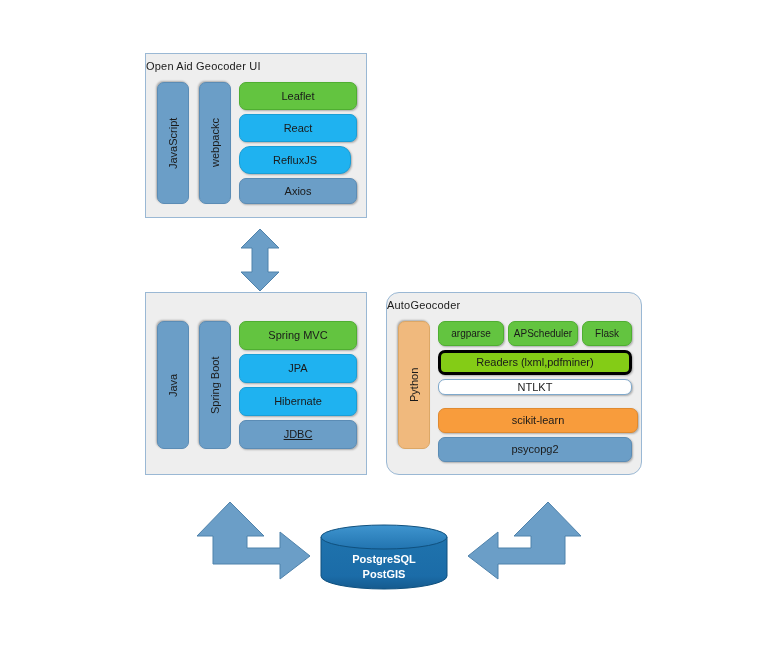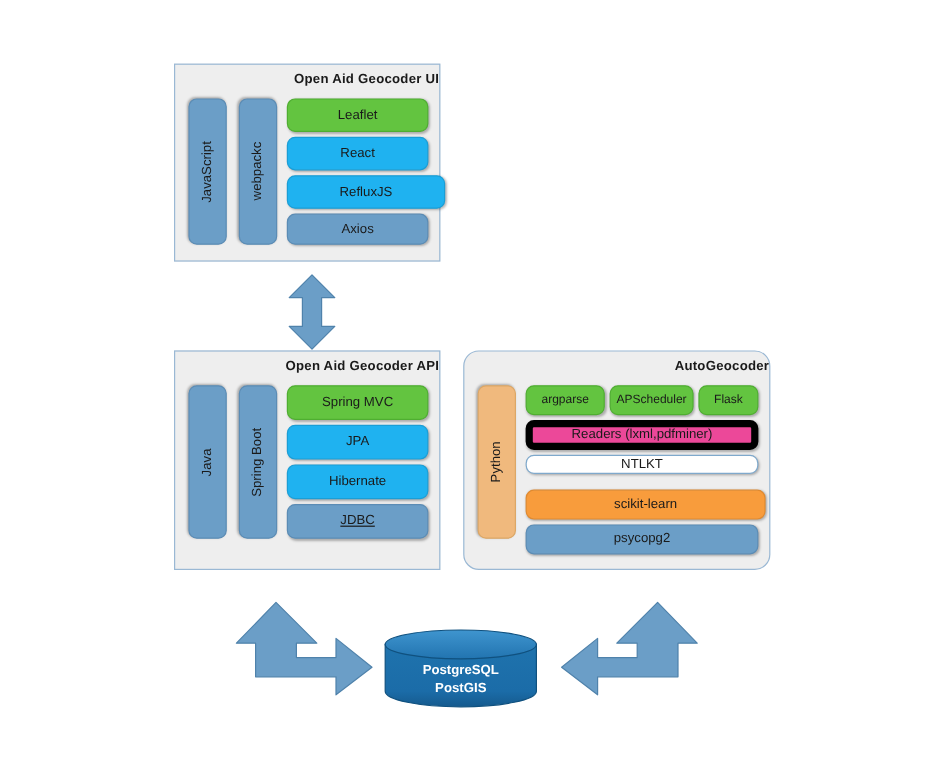--- a/index.html
+++ b/index.html
@@ -23,23 +23,23 @@
     position: absolute;
     background: #eeeeee;
     border: 1px solid #9ab8d4;
     box-sizing: border-box;
   }
   .panel-title {
     position: absolute;
     left: 0;
     right: 0;
     top: 6px;
-    text-align: right;
+    text-align: left;
     font-size: 11px;
-    font-weight: bold;
+    font-weight: normal;
     color: #1a1a1a;
     letter-spacing: 0.2px;
   }
 
   
   .blk {
     position: absolute;
     box-sizing: border-box;
     border-radius: 7px;
     display: flex;
@@ -52,21 +52,21 @@
     box-shadow: 1px 1px 2px rgba(0,0,0,0.28);
   }
   .blk.vert {
     writing-mode: vertical-rl;
     transform: rotate(180deg);
   }
   .c-steel { background: #6b9ec7; border: 1px solid #5b8cb5; }
   .c-green { background: #63c440; border: 1px solid #4fae31; }
   .c-blue  { background: #1fb2f0; border: 1px solid #1a9ed6; }
   .c-tan   { background: #f0b97d; border: 1px solid #dca766; }
-  .c-yellow{ background: #ec4899; border: 6px solid #000000; text-align: center; }
+  .c-yellow{ background: #84cc16; border: 3px solid #000000; text-align: center; }
   .c-white { background: #ffffff; border: 1px solid #7fa9cc; }
   .c-orange{ background: #f89c3c; border: 1px solid #e08a30; }
 
   
   .arrow {
     position: absolute;
   }
   .arrow svg { display: block; overflow: visible; }
 
   
@@ -92,32 +92,31 @@
 
   <div class="panel" style="left:145px; top:53px; width:222px; height:165px;">
     <div class="panel-title">Open Aid Geocoder UI</div>
 
     <div class="blk vert c-steel" style="left:11px; top:28px; width:32px; height:122px;">JavaScript</div>
 
     <div class="blk vert c-steel" style="left:53px; top:28px; width:32px; height:122px;">webpackc</div>
 
     <div class="blk c-green" style="left:93px; top:28px; width:118px; height:28px;">Leaflet</div>
     <div class="blk c-blue" style="left:93px; top:60px; width:118px; height:28px;">React</div>
-    <div class="blk c-blue" style="left:93px; top:92px; width:132px; height:28px;">RefluxJS</div>
+    <div class="blk c-blue" style="left:93px; top:92px; width:112px; height:28px;border-radius:11px;">RefluxJS</div>
     <div class="blk c-steel" style="left:93px; top:124px; width:118px; height:26px;">Axios</div>
   </div>
 
   <div class="arrow" style="left:240px; top:228px; width:40px; height:64px;">
     <svg width="40" height="64" viewBox="0 0 40 64">
       <polygon points="20,1 39,20 28,20 28,44 39,44 20,63 1,44 12,44 12,20 1,20" fill="#6b9ec7" stroke="#4f82ab" stroke-width="1" stroke-linejoin="round"></polygon>
     </svg>
   </div>
 
   <div class="panel" style="left:145px; top:292px; width:222px; height:183px;">
-    <div class="panel-title">Open Aid Geocoder API</div>
 
     <div class="blk vert c-steel" style="left:11px; top:28px; width:32px; height:128px;">Java</div>
 
     <div class="blk vert c-steel" style="left:53px; top:28px; width:32px; height:128px;">Spring Boot</div>
 
     <div class="blk c-green" style="left:93px; top:28px; width:118px; height:29px;">Spring MVC</div>
     <div class="blk c-blue" style="left:93px; top:61px; width:118px; height:29px;">JPA</div>
     <div class="blk c-blue" style="left:93px; top:94px; width:118px; height:29px;">Hibernate</div>
     <div class="blk c-steel" style="left:93px; top:127px; width:118px; height:29px;text-decoration:underline;">JDBC</div>
   </div>

